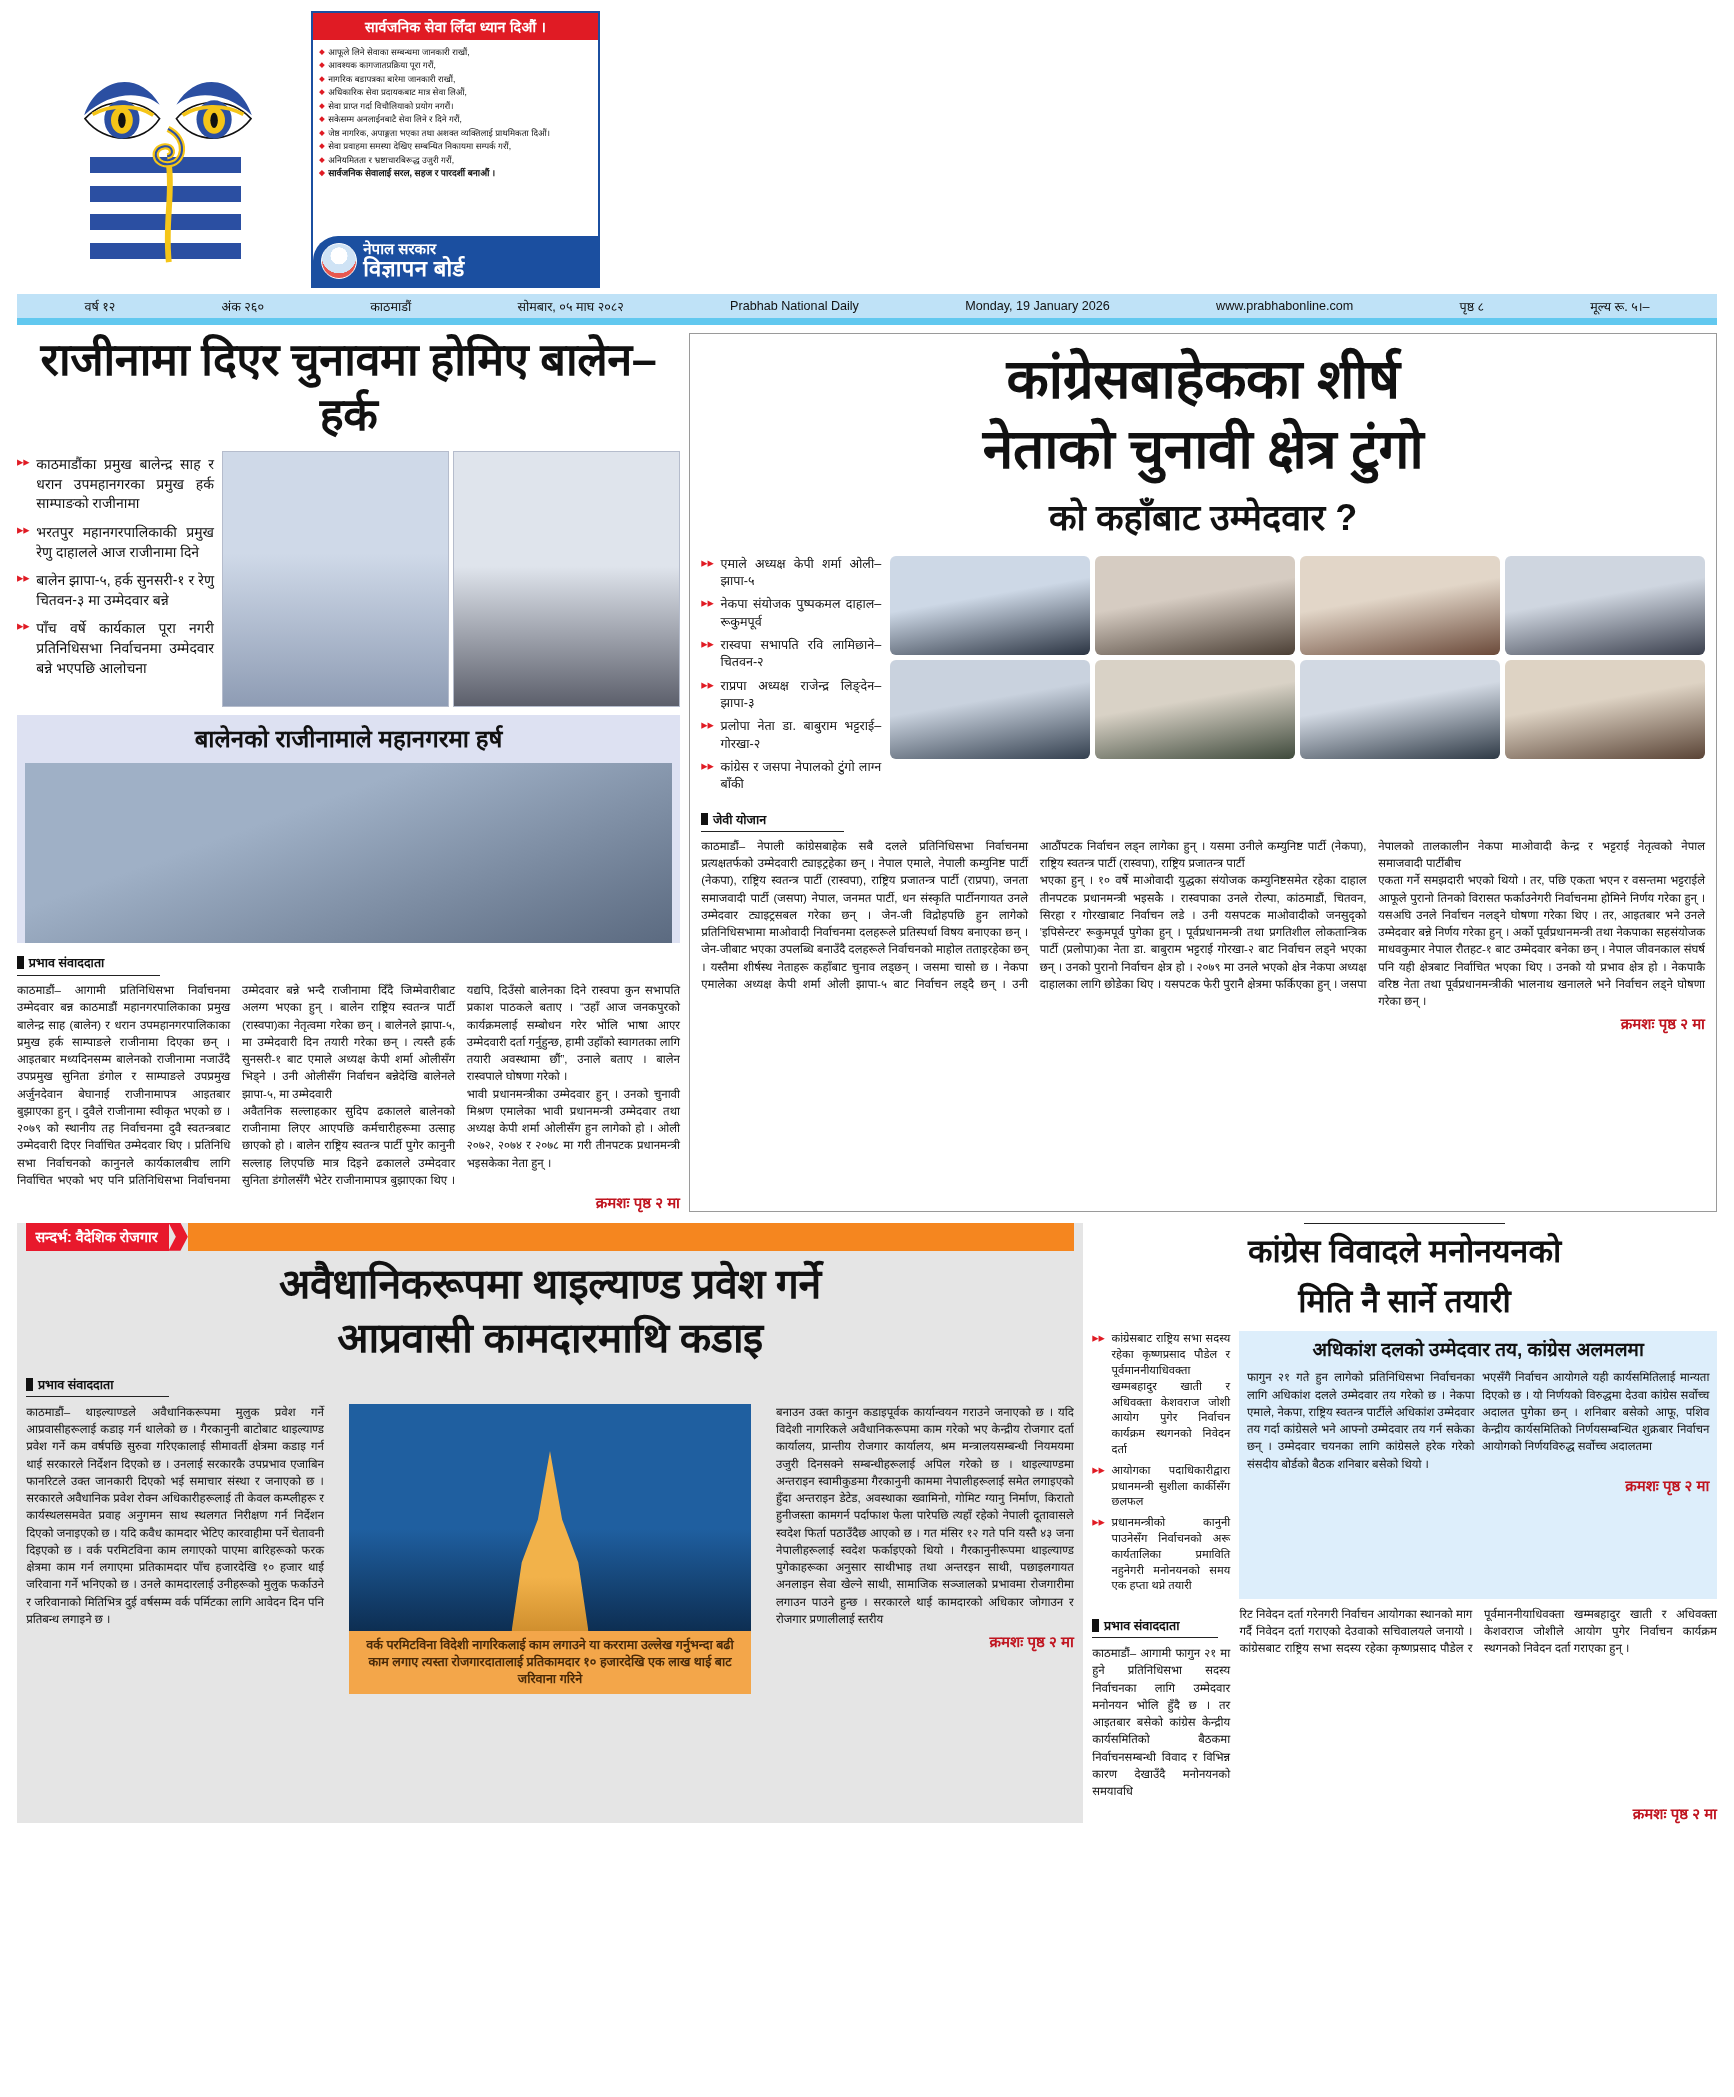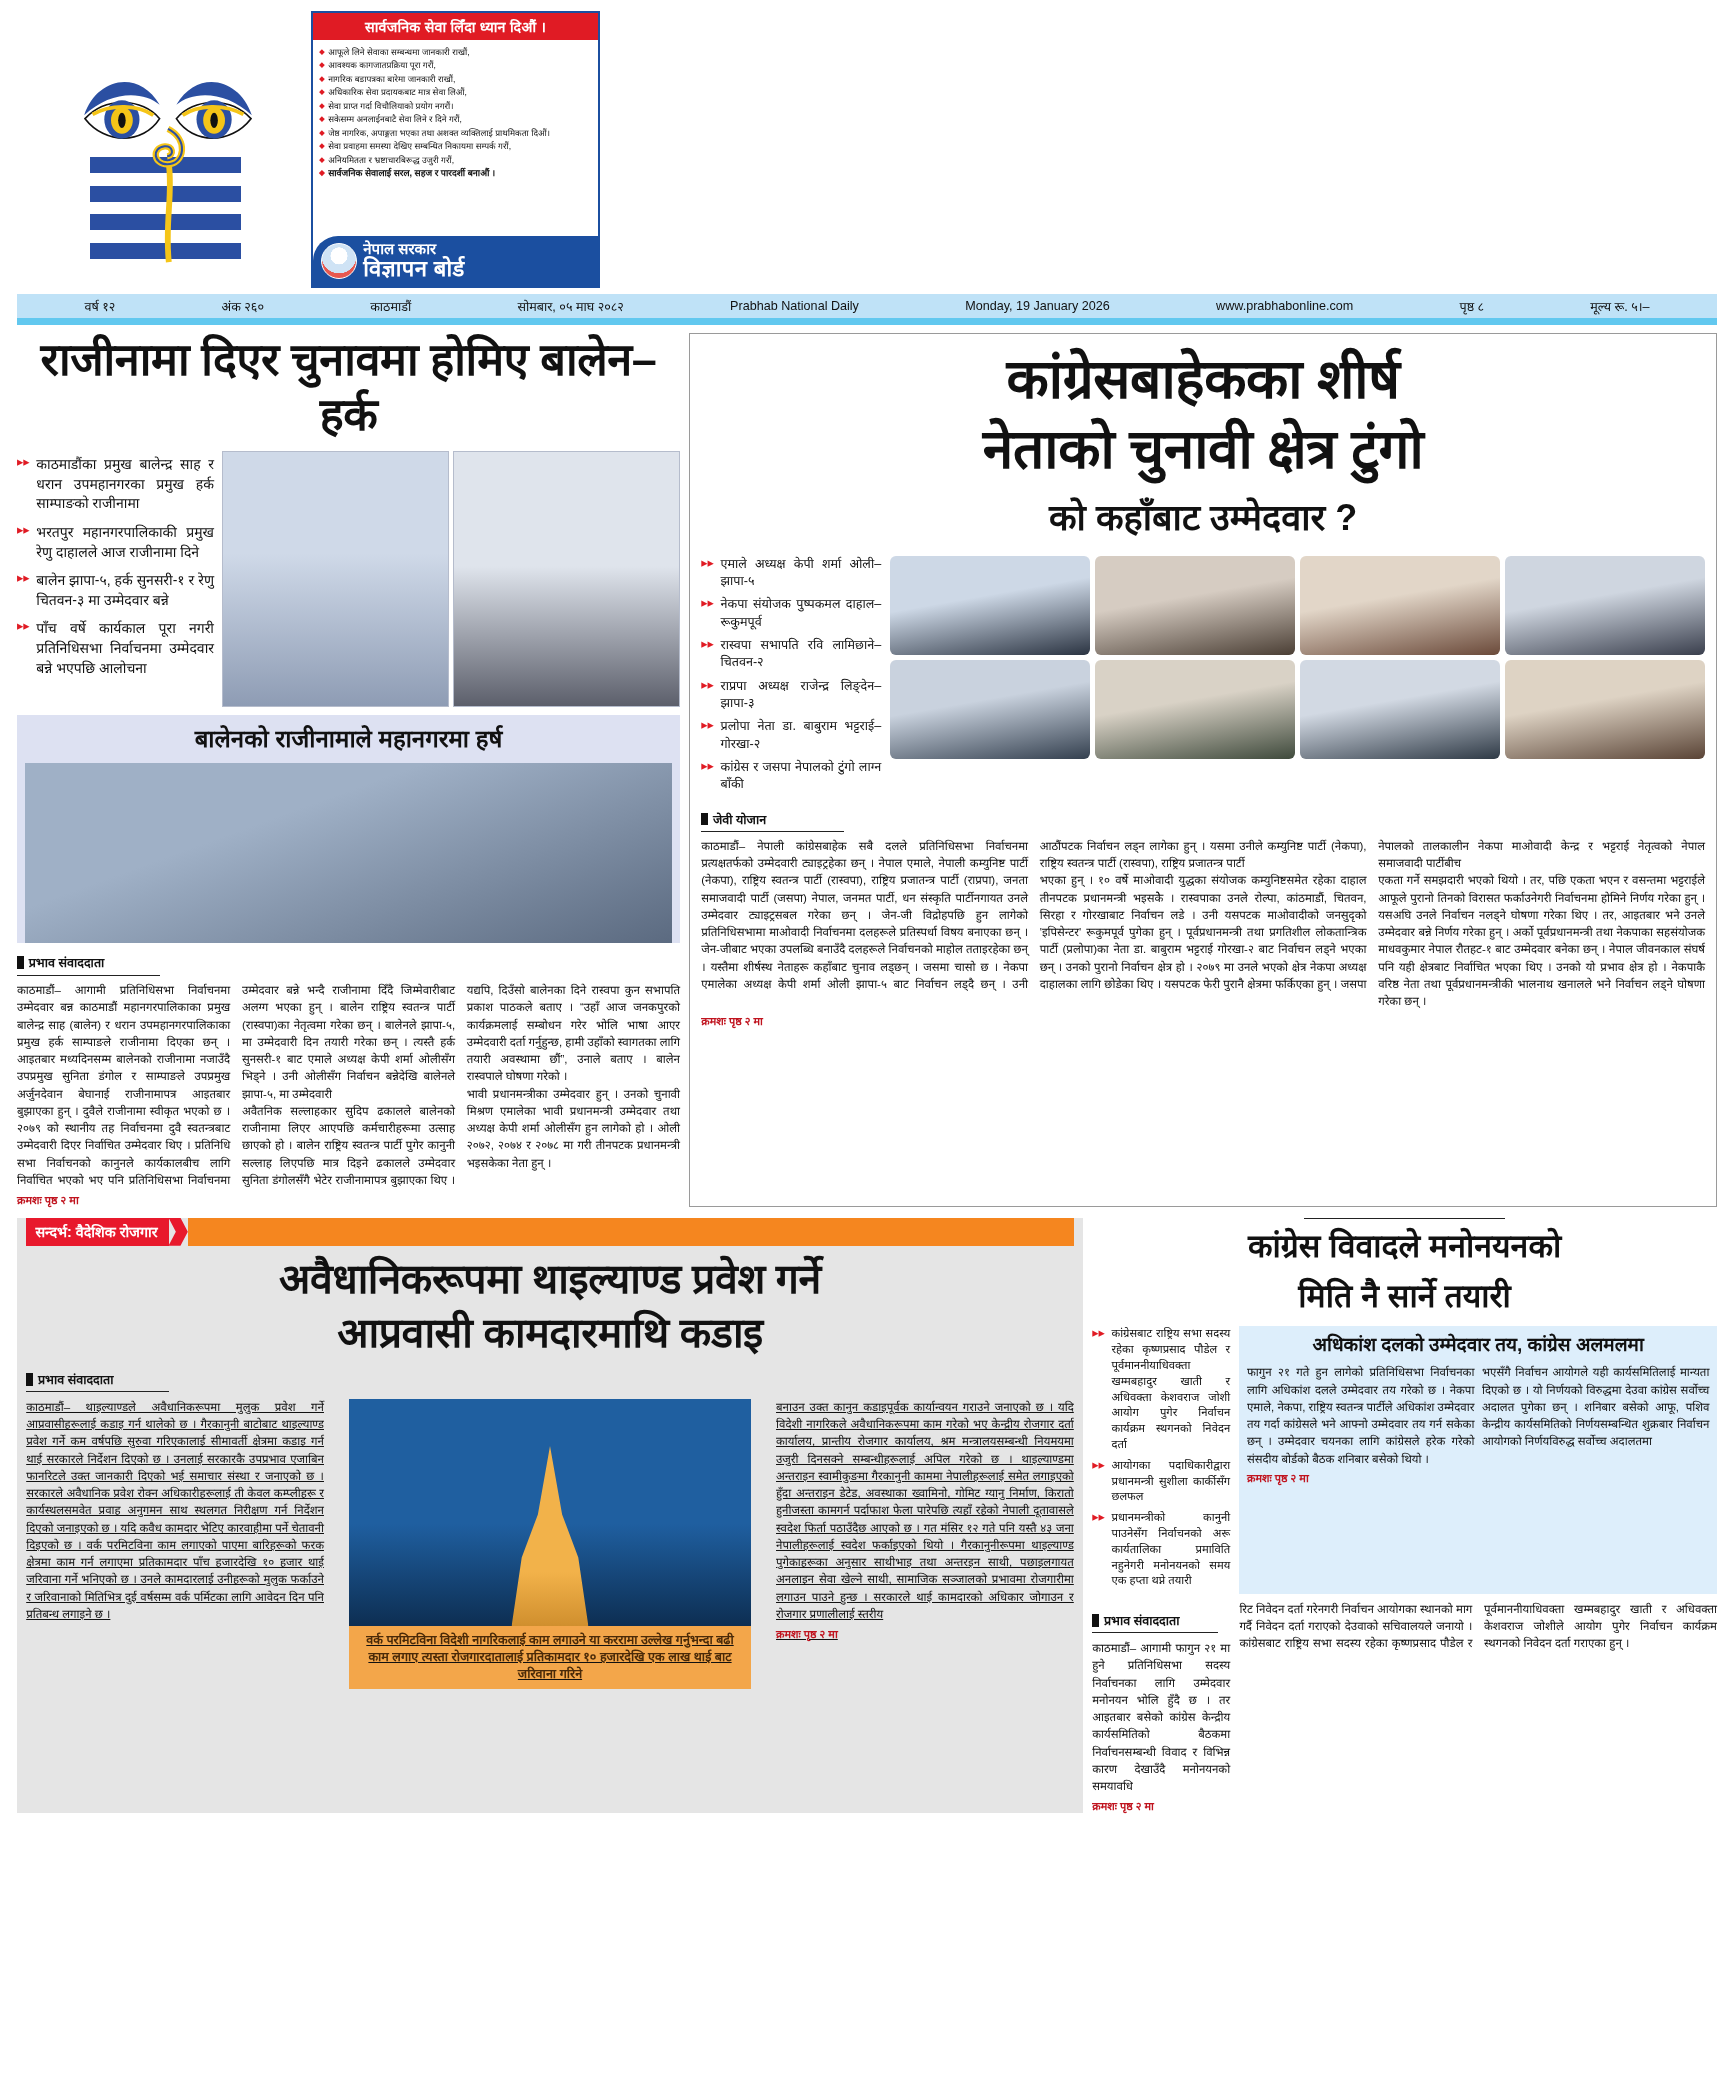--- a/index.html
+++ b/index.html
@@ -101,21 +101,21 @@
   .byline {
     display:flex; align-items:center; gap:5px; font-size:12.6px; font-weight:bold;
     border-bottom:1.3px solid #222; padding-bottom:3.4px; margin:11px 0 6.7px 0;
     width:143px;
   }
   .byline .sq { width:6.7px; height:12.6px; background:#111; }
 
   .cols3 { column-count:3; column-gap:11.7px; column-rule:0; }
   .cols2 { column-count:2; column-gap:11.7px; }
   .body-txt { font-size:11.5px; line-height:1.5; text-align:justify; }
-  .contd { color:#c0141f; font-weight:bold; font-size:11px; margin-top:2.5px; }
+  .contd { color:#c0141f; font-weight:bold; text-align:right; font-size:15px; margin-top:2.5px; }
 
   
   .hl-center {
     font-size:55px; font-weight:bold; text-align:center; line-height:1.28;
     letter-spacing:-0.4px;
   }
   .hl-center-sub { font-size:36px; font-weight:bold; text-align:center; margin-top:7.6px; }
 
   .center-top { display:flex; gap:9.2px; margin-top:14.3px; }
   .c-bullets { flex:0 0 180px; }
@@ -143,21 +143,21 @@
   .tag-red {
     background:#e8192c; color:#fff; font-size:14.3px; font-weight:bold;
     display:flex; align-items:center; padding:0 11px 0 9.2px;
   }
   .tag-arrow { width:19.3px; background:#e8192c;
     clip-path:polygon(0 0, 62% 0, 100% 50%, 62% 100%, 0 100%, 38% 50%); }
   .tag-orange { flex:1; background:#f5861f; }
 
   .hl-low { font-size:41px; font-weight:bold; text-align:center; line-height:1.3; letter-spacing:-0.4px; }
 
-  .low-body { display:flex; gap:25px; margin-top:3px;text-decoration:underline; }
+  .low-body { display:flex; gap:25px; margin-top:3px; }
   .lb-col { flex:1; }
   .big-photo { height:227px; background:linear-gradient(180deg,#1f5fa0 0 55%, #0d2e52 100%); position:relative; overflow:hidden; }
   .temple { position:absolute; left:50%; transform:translateX(-50%); bottom:0; width:101px; height:180px;
     background:linear-gradient(180deg,#f2b24a 0 70%, #d08f2e 100%); clip-path:polygon(50% 0, 62% 38%, 78% 62%, 88% 100%, 12% 100%, 22% 62%, 38% 38%); }
   .caption-band { background:#f3a64a; color:#4a2a08; font-size:12.6px; font-weight:bold; line-height:1.35;
     padding:5.9px 6.7px; text-align:center; }
 
   .rt-head { text-align:center; font-size:17.6px; font-weight:bold; padding-bottom:4.2px; }
   .rt-rule { border-bottom:1.3px solid #222; width:201px; margin:0 auto 7.6px auto; }
   .hl-right { font-size:32px; font-weight:bold; text-align:center; line-height:1.3; margin-bottom:8.4px; }

